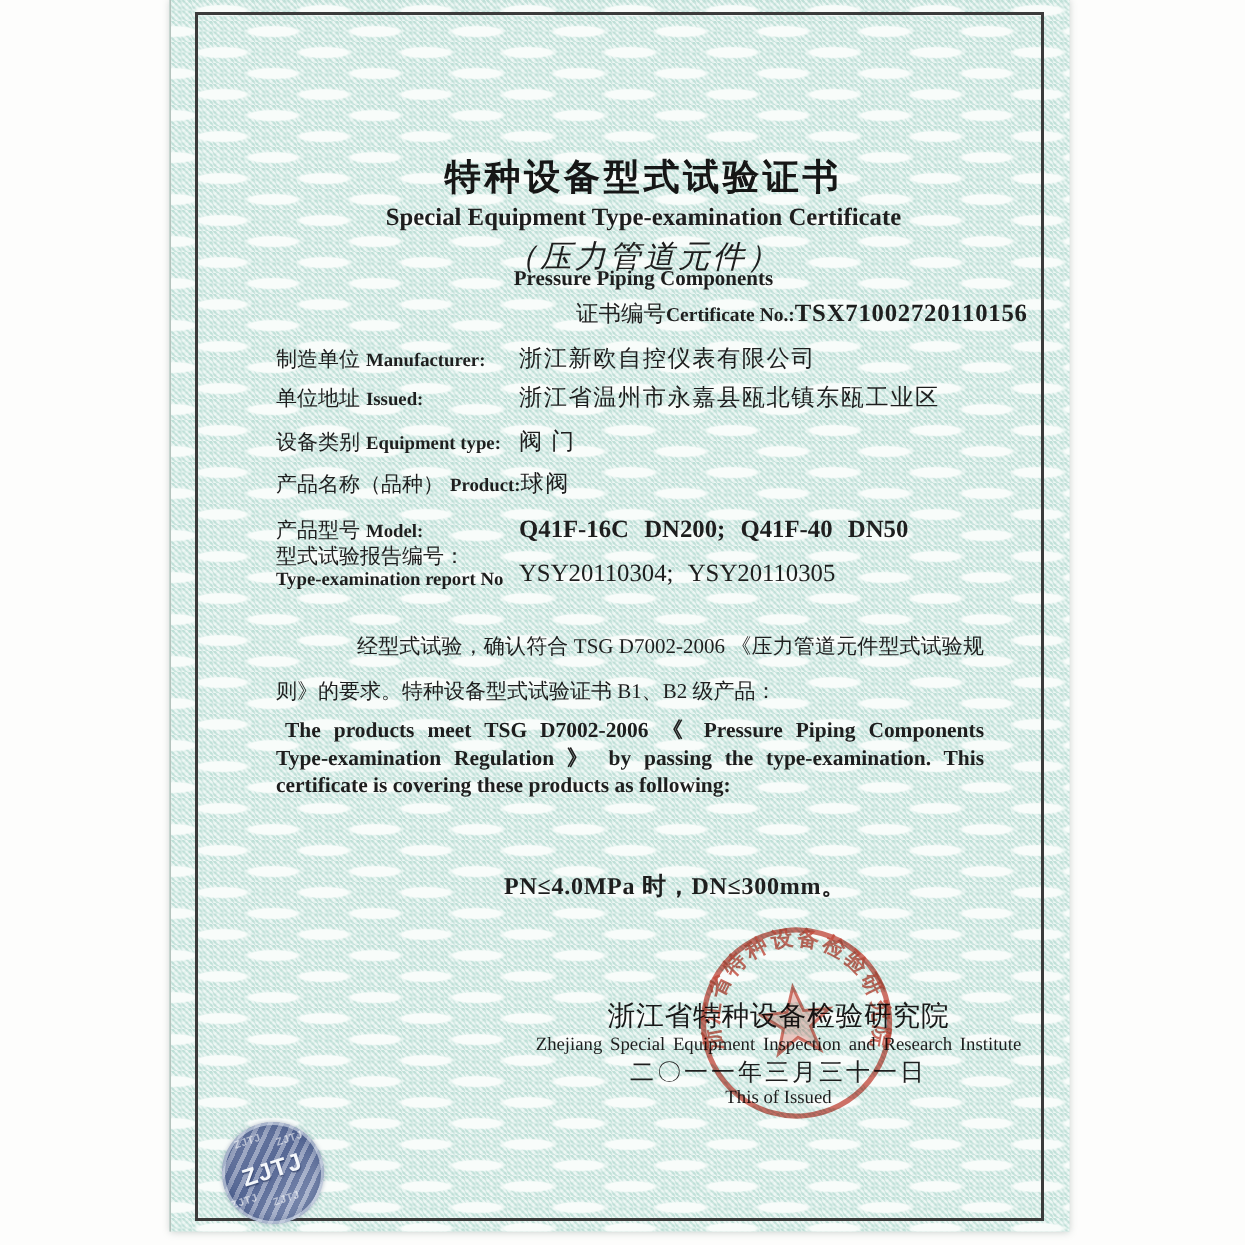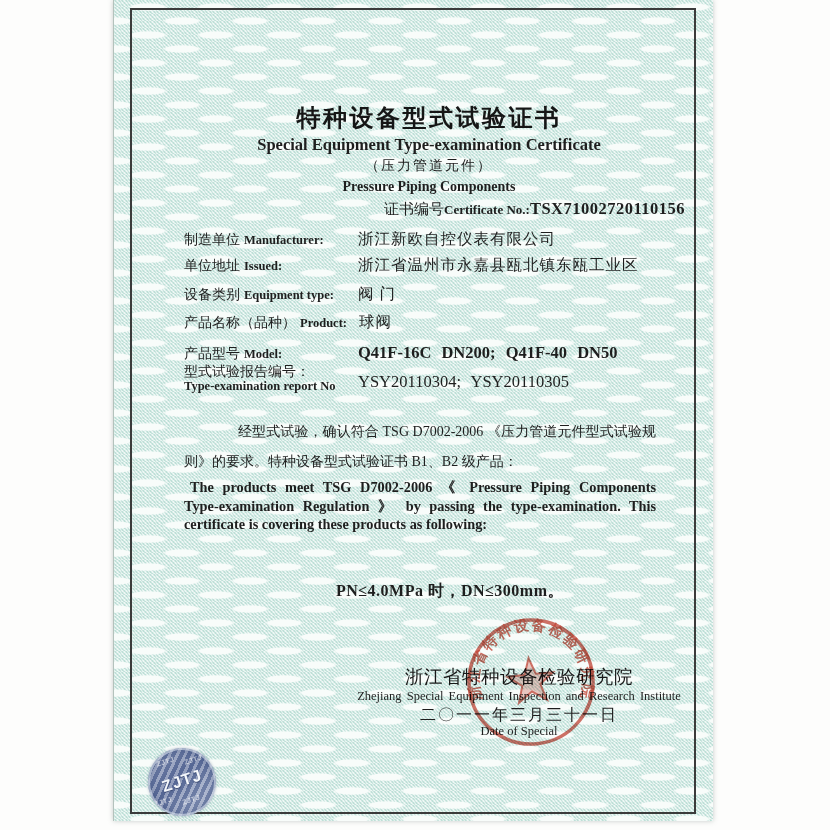--- a/index.html
+++ b/index.html
@@ -26,29 +26,29 @@
   .inner-border {
     position:absolute; left:16px; top:8px; width:566px; height:806px;
     border:2px solid #3b3b3b;
   }
 
   .abs { position:absolute; }
   .ctr { left:35px; width:560px; text-align:center; }
 
   .title-cn  { top:102px; font-size:24px; font-weight:bold; letter-spacing:2.5px; color:#161616; }
   .title-en  { top:135px; font-size:16.5px; font-weight:bold; }
-  .paren-cn  { top:157px; font-size:14px; letter-spacing:2px; }
+  .paren-cn  { top:157px; font-size:21px; letter-spacing:2px;font-style:italic; }
   .paren-en  { top:179px; font-size:14px; font-weight:bold; }
 
   .certline { top:199px; left:270px; display:flex; align-items:baseline; gap:0; white-space:nowrap; }
   .certline .cn  { font-size:15px; }
   .certline .en  { font-size:13px; font-weight:bold; }
   .certline .num { font-size:16.5px; font-weight:bold; letter-spacing:0.5px; }
 
-  .row { left:70px; width:500px; display:flex; align-items:baseline; white-space:nowrap;gap:12px; }
+  .row { left:70px; width:500px; display:flex; align-items:baseline; white-space:nowrap; }
   .row .lab { flex:0 0 162px; }
   .row .lab .cn { font-size:14px; }
   .row .lab .en { font-size:12.5px; font-weight:bold; }
   .row .val-cjk   { font-size:15.5px; letter-spacing:1px; }
   .row .val-bold  { font-size:16.5px; font-weight:bold; word-spacing:6px; }
   .row .val-plain { font-size:16.5px; word-spacing:6px; }
   .row6 { align-items:flex-start; }
   .row6 .lab { display:flex; flex-direction:column; line-height:15px; }
   .row6 .val-plain { padding-top:8px; }
 
@@ -172,21 +172,21 @@
       <div class="ln jl">The products meet TSG D7002-2006 《 Pressure Piping Components</div>
       <div class="ln jl">Type-examination Regulation 》 by passing the type-examination. This</div>
       <div class="ln">certificate is covering these products as following:</div>
     </div>
 
     <div class="abs specs spec2">PN≤4.0MPa 时，DN≤300mm。</div>
 
     <div class="abs footer issuer-cn">浙江省特种设备检验研究院</div>
     <div class="abs footer issuer-en">Zhejiang Special Equipment Inspection and Research Institute</div>
     <div class="abs footer date-cn">二〇一一年三月三十一日</div>
-    <div class="abs footer date-en">Date of Special</div>
+    <div class="abs footer date-en">This of Issued</div>
 
     <svg class="abs seal" viewBox="0 0 160 160" width="160" height="160">
       <circle cx="80" cy="80" r="62" fill="none" stroke="#c23a2b" stroke-width="3.5" stroke-opacity="0.78"></circle>
       <path id="sealArc" d="M 31.1,97.8 A 52,52 0 1 1 128.9,97.8" fill="none"></path>
       <text font-size="14.5" font-weight="bold" fill="#c23a2b" fill-opacity="0.82" letter-spacing="2">
         <textPath href="#sealArc" startOffset="3%">浙江省特种设备检验研究院</textPath>
       </text>
       <polygon points="80,56 74.4,72.2 57.2,72.6 70.9,83 65.9,99.4 80,89.6 94.1,99.4 89.1,83 102.8,72.6 85.6,72.2" fill="#c23a2b" fill-opacity="0.30" stroke="#c23a2b" stroke-width="2" stroke-opacity="0.75"></polygon>
     </svg>
 

